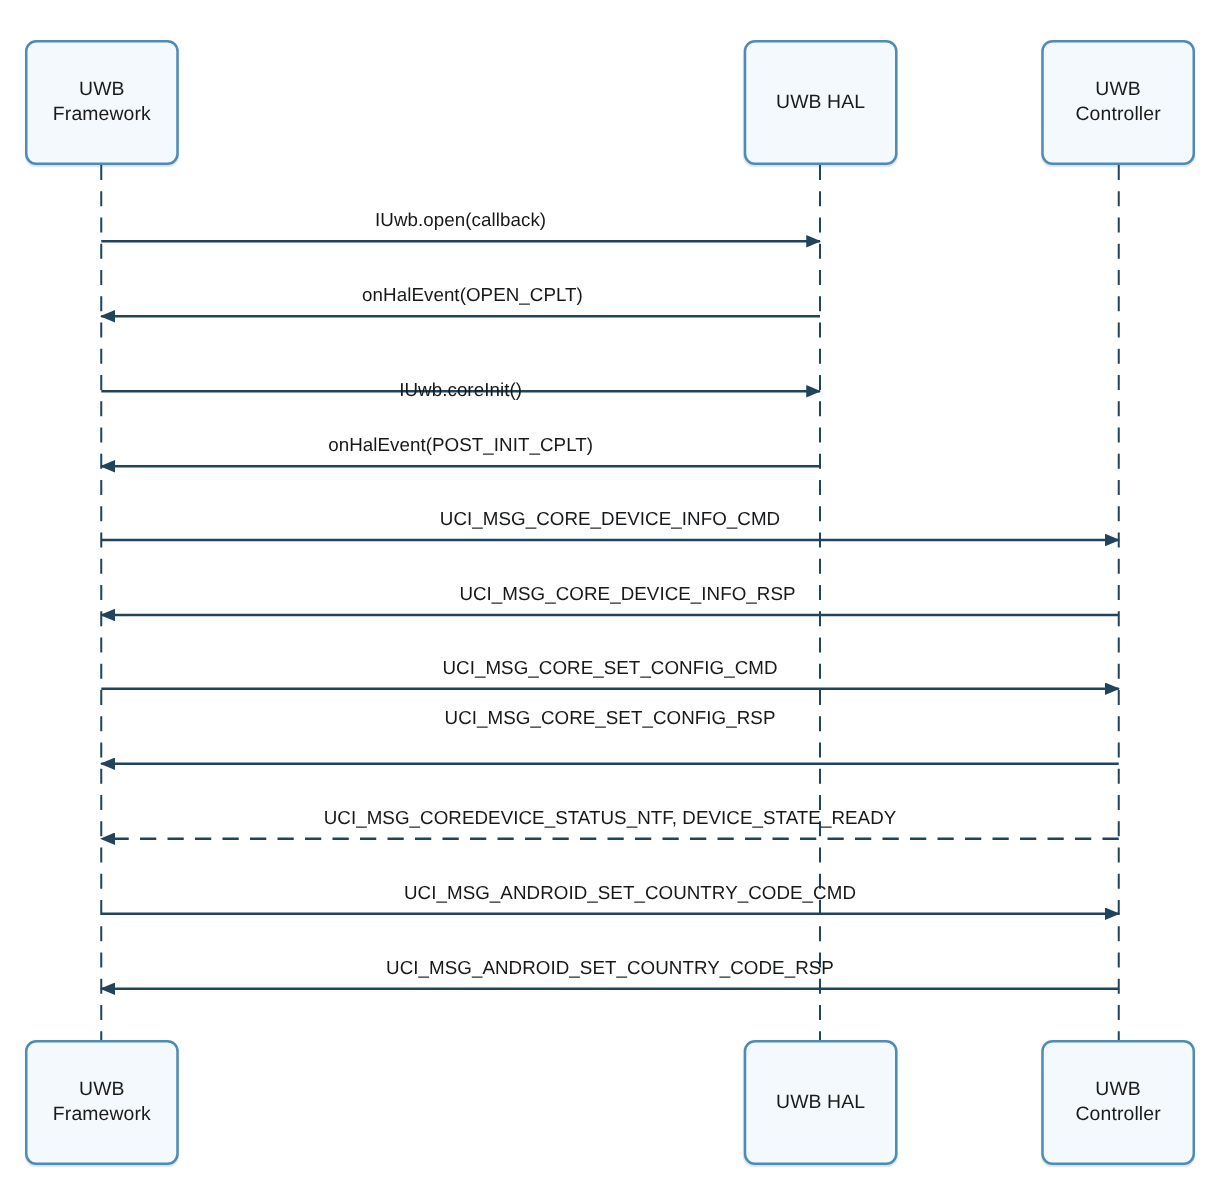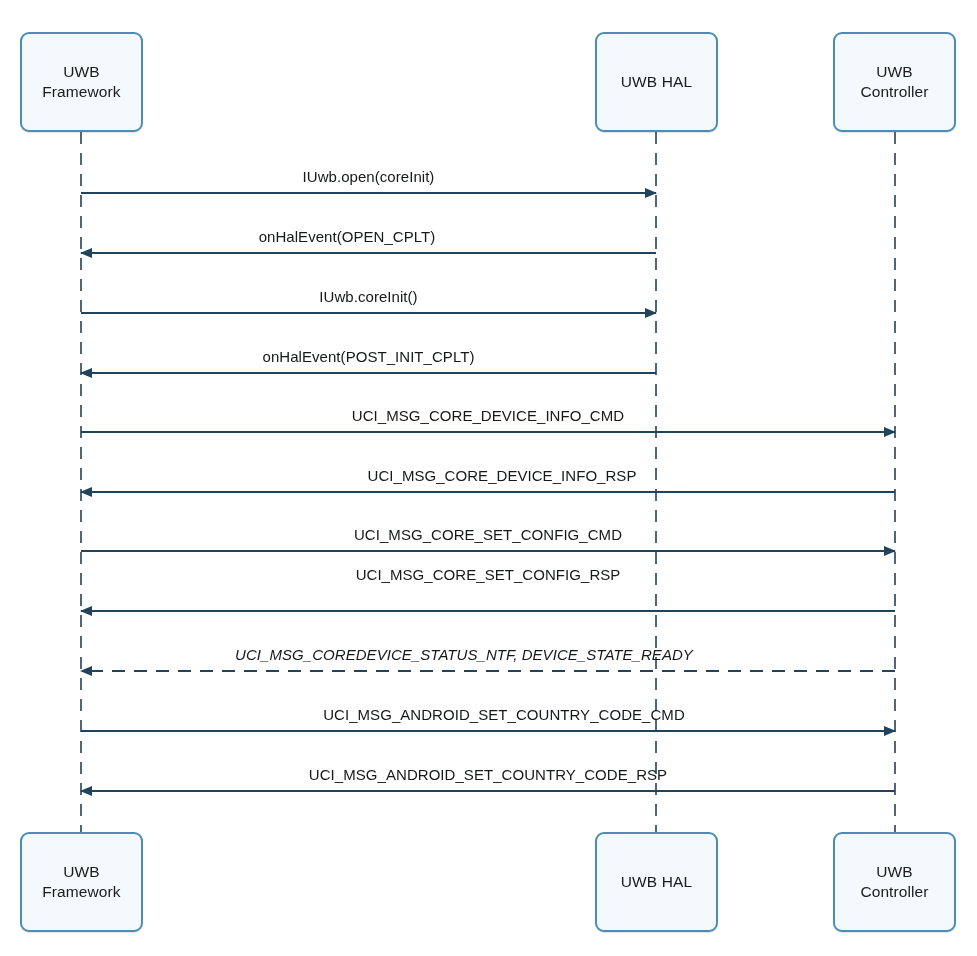--- a/index.html
+++ b/index.html
@@ -111,26 +111,26 @@
       </div>
       <div class="participant-box" style="left: 595px; top: 832px; width: 123px; height: 100px;">
         <span class="participant-label">UWB HAL</span>
       </div>
       <div class="participant-box" style="left: 833px; top: 832px; width: 123px; height: 100px;">
         <span class="participant-label">UWB
 Controller</span>
       </div>
     </div>
   <div id="message-labels">
-      <div class="msg-label" style="left: 368.5px; top: 184px;">IUwb.open(coreInit)</div>
-      <div class="msg-label" style="left: 347px; top: 244px;">onHalEvent(OPEN_CPLT)</div>
-      <div class="msg-label" style="left: 368.5px; top: 304px; text-align: center;">IUwb.coreInit()</div>
+      <div class="msg-label" style="left: 368.5px; top: 184px;">IUwb.open(callback)</div>
+      <div class="msg-label" style="left: 378px; top: 244px;">onHalEvent(OPEN_CPLT)</div>
+      <div class="msg-label" style="left: 368.5px; top: 320px; text-align: center;">IUwb.coreInit()</div>
       <div class="msg-label" style="left: 368.5px; top: 364px;">onHalEvent(POST_INIT_CPLT)</div>
       <div class="msg-label" style="left: 488px; top: 423px;">UCI_MSG_CORE_DEVICE_INFO_CMD</div>
       <div class="msg-label" style="left: 488px; top: 483px; padding-left: 28px;">UCI_MSG_CORE_DEVICE_INFO_RSP</div>
       <div class="msg-label" style="left: 488px; top: 542px; text-align: right;">UCI_MSG_CORE_SET_CONFIG_CMD</div>
       <div class="msg-label" style="left: 488px; top: 582px;">UCI_MSG_CORE_SET_CONFIG_RSP</div>
-      <div class="msg-label" style="left: 464px; top: 662px; font-style: italic;">UCI_MSG_COREDEVICE_STATUS_NTF, DEVICE_STATE_READY</div>
+      <div class="msg-label" style="left: 488px; top: 662px;">UCI_MSG_COREDEVICE_STATUS_NTF, DEVICE_STATE_READY</div>
       <div class="msg-label" style="left: 488px; top: 722px; margin-left: 16px;">UCI_MSG_ANDROID_SET_COUNTRY_CODE_CMD</div>
       <div class="msg-label" style="left: 488px; top: 782px;">UCI_MSG_ANDROID_SET_COUNTRY_CODE_RSP</div>
     </div>
 
 </div>
 
 </body></html>

